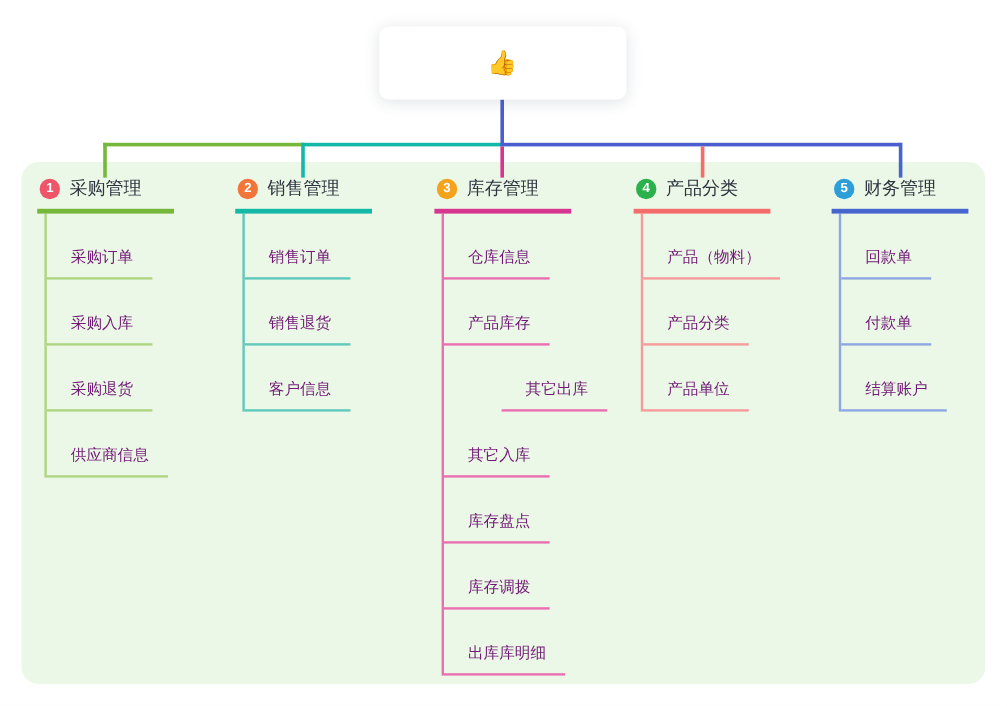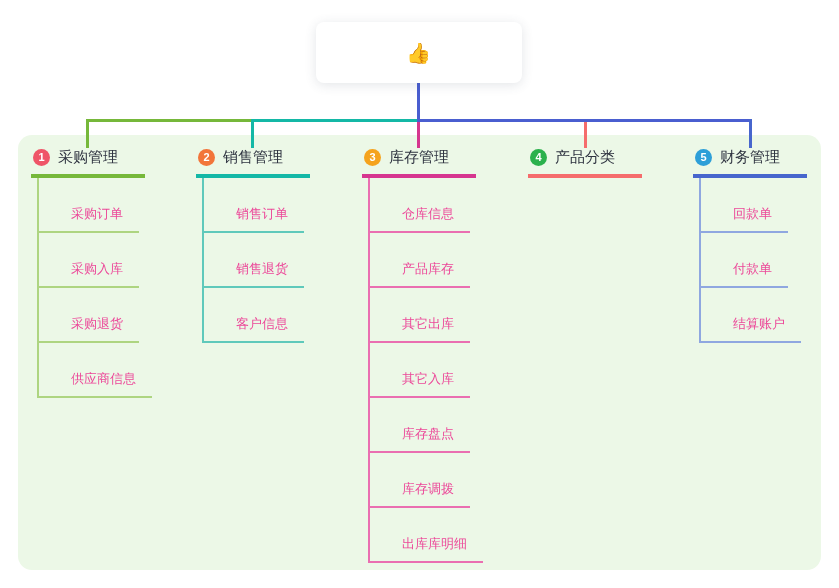--- a/index.html
+++ b/index.html
@@ -69,24 +69,24 @@
     border-left: 2px solid #ccc;
     margin-left: 6px;
   }
   .child {
     height: 55px;
     display: flex;
     align-items: flex-end;
   }
   .child-label {
     display: inline-block;
-    padding: 0 16px 8px 32px;
+    padding: 0 16px 8px 20px;
     border-bottom: 2px solid #ccc;
     font-size: 13px;
-    color: #ec4899;
+    color: #701a75;
     white-space: nowrap;
   }
 </style>
 </head>
 <body>
 
 <div class="stage">
 
   <div class="panel"></div>
 
@@ -151,21 +151,21 @@
       <span>库存管理</span>
     </div>
     <div class="children" style="border-left-color: rgb(234, 111, 177);">
       <div class="child">
         <span class="child-label" style="border-bottom-color: rgb(234, 111, 177); font-family: Liberation Serif, serif;">仓库信息</span>
       </div>
       <div class="child">
         <span class="child-label" style="border-bottom-color: rgb(234, 111, 177);">产品库存</span>
       </div>
       <div class="child">
-        <span class="child-label" style="border-bottom-color: rgb(234, 111, 177);">其它出库</span>
+        <span class="child-label" style="border-bottom-color: rgb(234, 111, 177); margin-left: 48px;">其它出库</span>
       </div>
       <div class="child">
         <span class="child-label" style="border-bottom-color: rgb(234, 111, 177);">其它入库</span>
       </div>
       <div class="child">
         <span class="child-label" style="border-bottom-color: rgb(234, 111, 177);">库存盘点</span>
       </div>
       <div class="child">
         <span class="child-label" style="border-bottom-color: rgb(234, 111, 177);">库存调拨</span>
       </div>
@@ -173,20 +173,31 @@
         <span class="child-label" style="border-bottom-color: rgb(234, 111, 177);">出库库明细</span>
       </div>
     </div>
   </div>
 
   <div class="branch" style="left:528px; top:147px;">
     <div class="branch-header" style="border-bottom-color: rgb(245, 108, 108);">
       <span class="badge" style="background-color: rgb(43, 177, 76);">4</span>
       <span>产品分类</span>
     </div>
+    <div class="children" style="border-left-color: rgb(245, 155, 155);">
+      <div class="child">
+        <span class="child-label" style="border-bottom-color: rgb(245, 155, 155);">产品（物料）</span>
+      </div>
+      <div class="child">
+        <span class="child-label" style="border-bottom-color: rgb(245, 155, 155);">产品分类</span>
+      </div>
+      <div class="child">
+        <span class="child-label" style="border-bottom-color: rgb(245, 155, 155);">产品单位</span>
+      </div>
+    </div>
   </div>
 
   <div class="branch" style="left:693px; top:147px;">
     <div class="branch-header" style="border-bottom-color: rgb(71, 102, 205);">
       <span class="badge" style="background-color: rgb(45, 159, 216);">5</span>
       <span>财务管理</span>
     </div>
     <div class="children" style="border-left-color: rgb(143, 167, 224);">
       <div class="child">
         <span class="child-label" style="border-bottom-color: rgb(143, 167, 224);">回款单</span>

